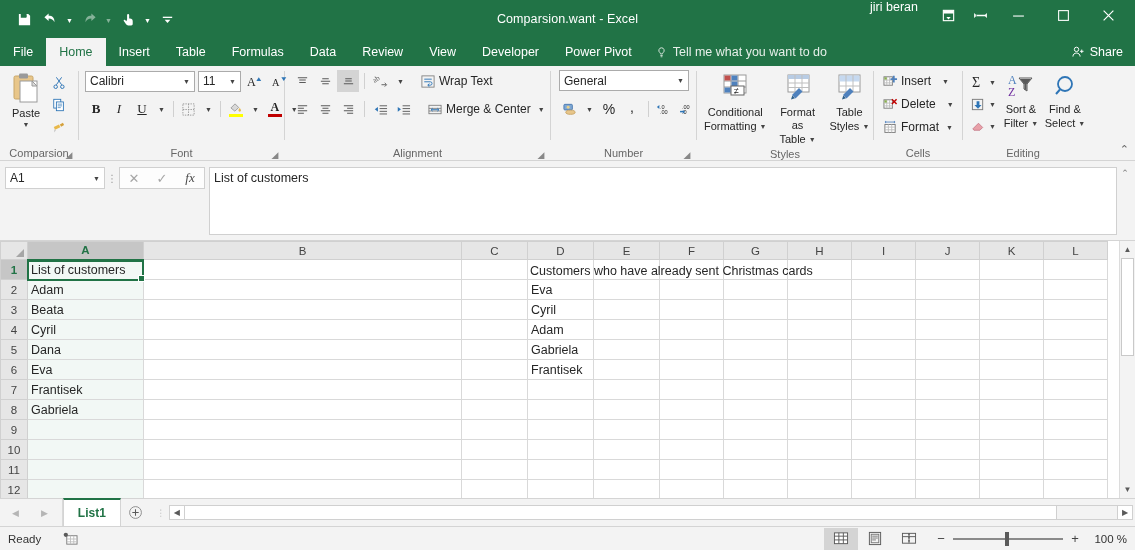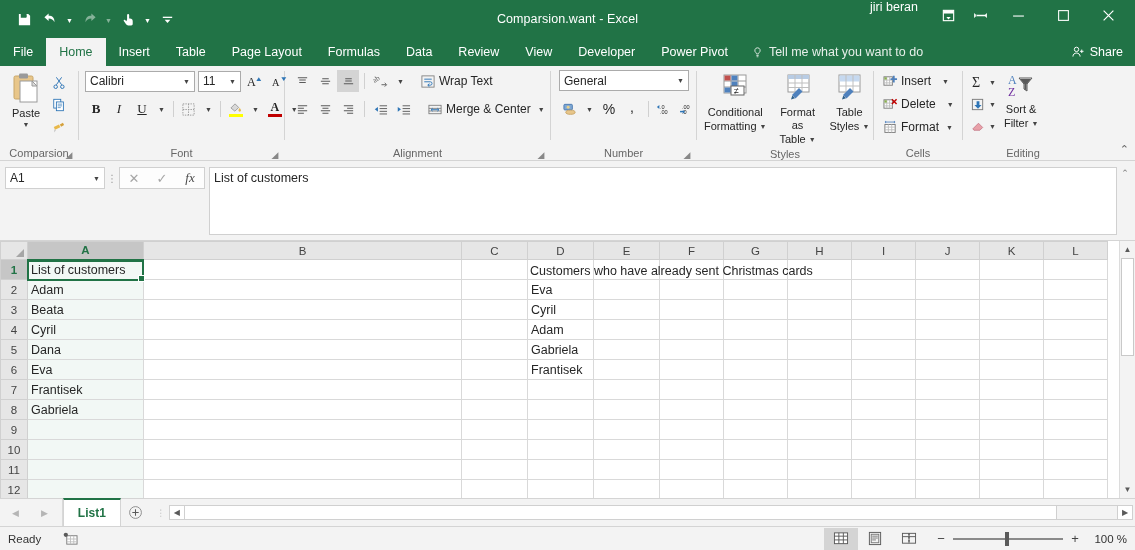--- a/index.html
+++ b/index.html
@@ -296,21 +296,20 @@
           </svg>
       </div>
     </div>
   </div>
 
   <div class="tabstrip">
     <div class="tab file">File</div>
     <div class="tab active">Home</div>
     <div class="tab">Insert</div>
     <div class="tab">Table</div>
-    <div class="tab">Page Layout</div>
     <div class="tab">Formulas</div>
     <div class="tab">Data</div>
     <div class="tab">Review</div>
     <div class="tab">View</div>
     <div class="tab">Developer</div>
     <div class="tab">Power Pivot</div>
     <div class="tellme">
       <span class="ico">
         <svg width="13" height="13" viewBox="0 0 16 16">
             <path fill="none" stroke="#e6efe9" stroke-width="1.1" d="M8 2.2a3.3 3.3 0 0 1 2 5.9c-.5.4-.7.8-.7 1.3v.4H6.7v-.4c0-.5-.2-.9-.7-1.3A3.3 3.3 0 0 1 8 2.2z"></path>
@@ -700,20 +699,33 @@
             <svg width="30" height="30" viewBox="0 0 30 30">
               <text x="2" y="12" font-size="12" font-family="Liberation Serif,serif" fill="#4f81bd">A</text>
               <text x="2" y="24" font-size="12" font-family="Liberation Serif,serif" fill="#7030a0">Z</text>
               <path fill="none" stroke="#5a5a5a" stroke-width="1" d="M13 6h13l-5 6v7l-3-2v-5z"></path>
               <path fill="#5a5a5a" d="M14 7h11l-4.5 5.3v6.2l-2-1.3v-4.9z"></path>
             </svg>
           </span>
           <span class="lbl">Sort &amp;</span>
           <span class="lbl" style="display:flex;align-items:center;gap:3px">
             <span>Filter</span>
+            <span class="caret">▼</span>
+          </span>
+        </div>
+        <div class="big-btn" style="padding-top:2px">
+          <span class="ico">
+            <svg width="30" height="30" viewBox="0 0 30 30">
+                <circle cx="15" cy="12" r="7" fill="none" stroke="#2e75b6" stroke-width="1.8"></circle>
+                <path stroke="#2e75b6" stroke-width="2" d="M10 17.5L6 22"></path>
+              </svg>
+          </span>
+          <span class="lbl">Find &amp;</span>
+          <span class="lbl" style="display:flex;align-items:center;gap:3px">
+            <span>Select</span>
             <span class="caret">▼</span>
           </span>
         </div>
       </div>
       <div class="rgroup-label">Editing</div>
     </div>
 
     <div class="ribbon-collapse">⌃</div>
   </div>
 

